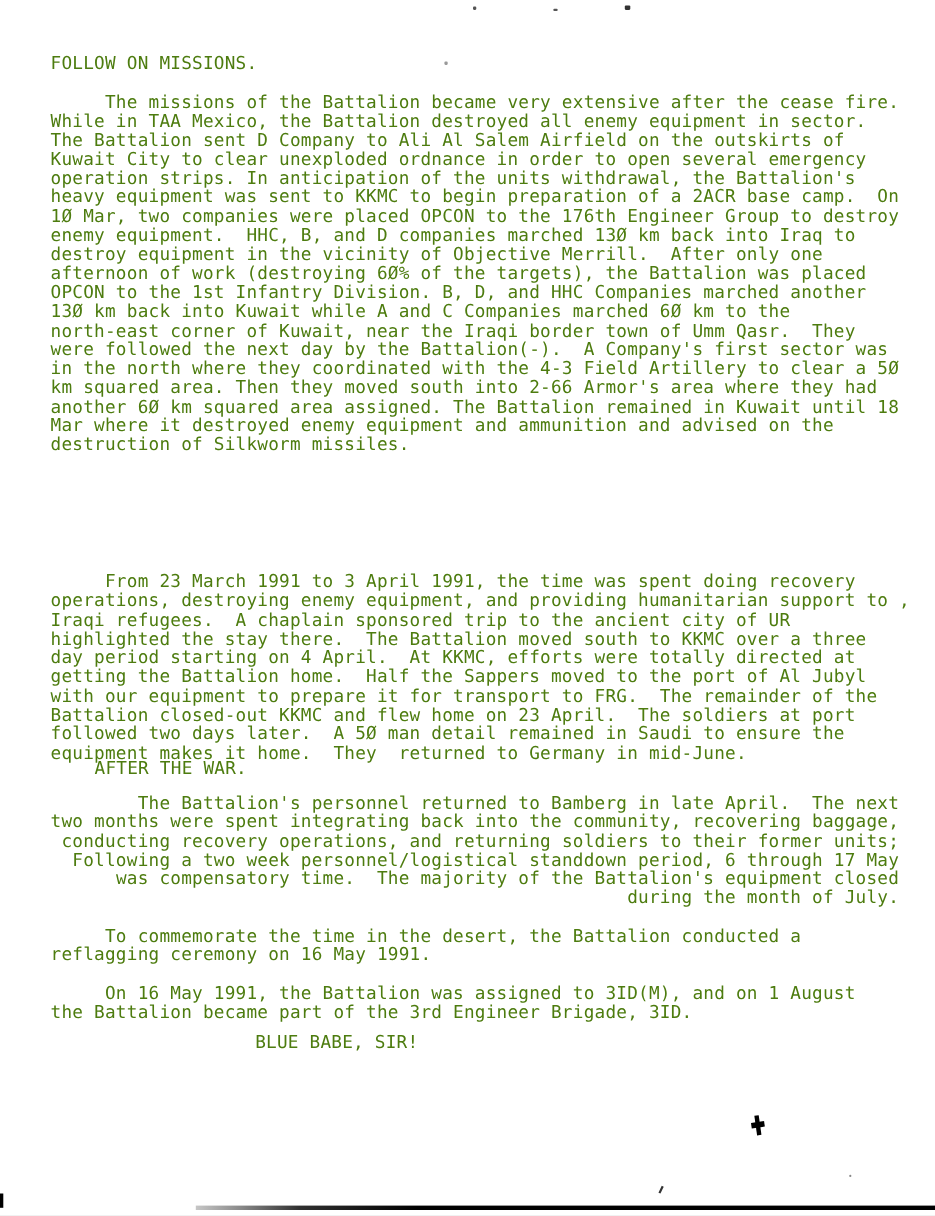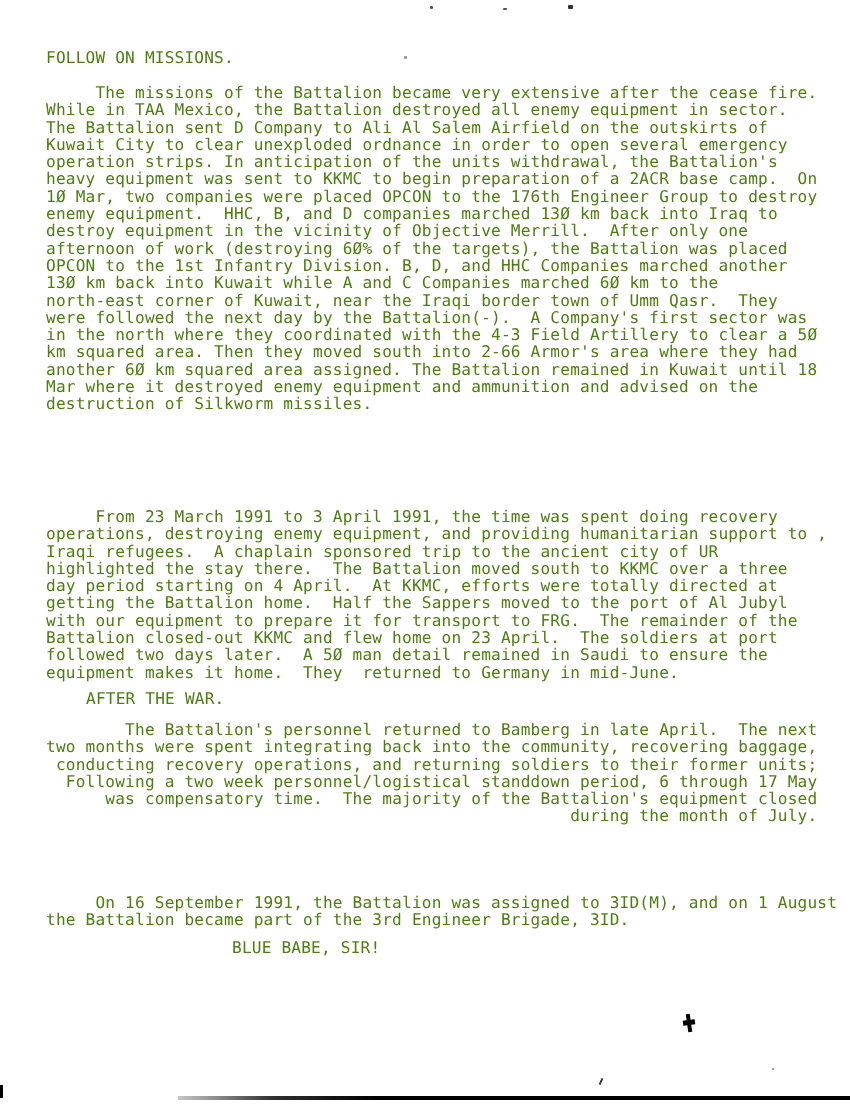--- a/index.html
+++ b/index.html
@@ -24,21 +24,21 @@
     line-height: 17.3px;
     letter-spacing: 0.2px;
     white-space: pre;
     color: #4d7c0f;
     text-rendering: geometricPrecision;
   }
   .left-46 { left: 46px; }
   #title      { top: 49px;  }
   #para1      { top: 84px;  }
   #para2      { top: 426px; }
-  #para3      { top: 508px; }
+  #para3      { top: 520px; }
   #heading2   { top: 690px; margin-left: 40px; }
   #para4      { top: 721px; text-align: right; }
   #para5      { top: 842px; }
   #para6      { top: 894px; }
   #closing    { top: 939px; left: 232px; text-align: right; }
 
   
   .speck {
     position: absolute;
     background: #555;
@@ -126,22 +126,24 @@
 
   <pre id="heading2" class="typed left-46">AFTER THE WAR.</pre>
 
   <pre id="para4" class="typed left-46">     The Battalion's personnel returned to Bamberg in late April.  The next
 two months were spent integrating back into the community, recovering baggage,
 conducting recovery operations, and returning soldiers to their former units;
 Following a two week personnel/logistical standdown period, 6 through 17 May
 was compensatory time.  The majority of the Battalion's equipment closed
 during the month of July.</pre>
 
+  <pre id="para5" class="typed left-46">     To commemorate the time in the desert, the Battalion conducted a
+reflagging ceremony on 16 May 1991.</pre>
 
-  <pre id="para6" class="typed left-46">     On 16 September 1991, the Battalion was assigned to 3ID(M), and on 1 August
+  <pre id="para6" class="typed left-46">     On 16 May 1991, the Battalion was assigned to 3ID(M), and on 1 August
 the Battalion became part of the 3rd Engineer Brigade, 3ID.</pre>
 
   <pre id="closing" class="typed">BLUE BABE, SIR!</pre>
 
   <div class="speck" style="left:430px; top:6px;  width:3px; height:3px;"></div>
   <div class="speck" style="left:503px; top:8px;  width:4px; height:2px;"></div>
   <div class="speck" style="left:568px; top:5px;  width:5px; height:4px; background:#333;"></div>
   <div class="speck" style="left:404px; top:56px; width:3px; height:3px; background:#999;"></div>
   <div class="speck" style="left:772px; top:1068px; width:2px; height:2px; background:#888;"></div>
 

